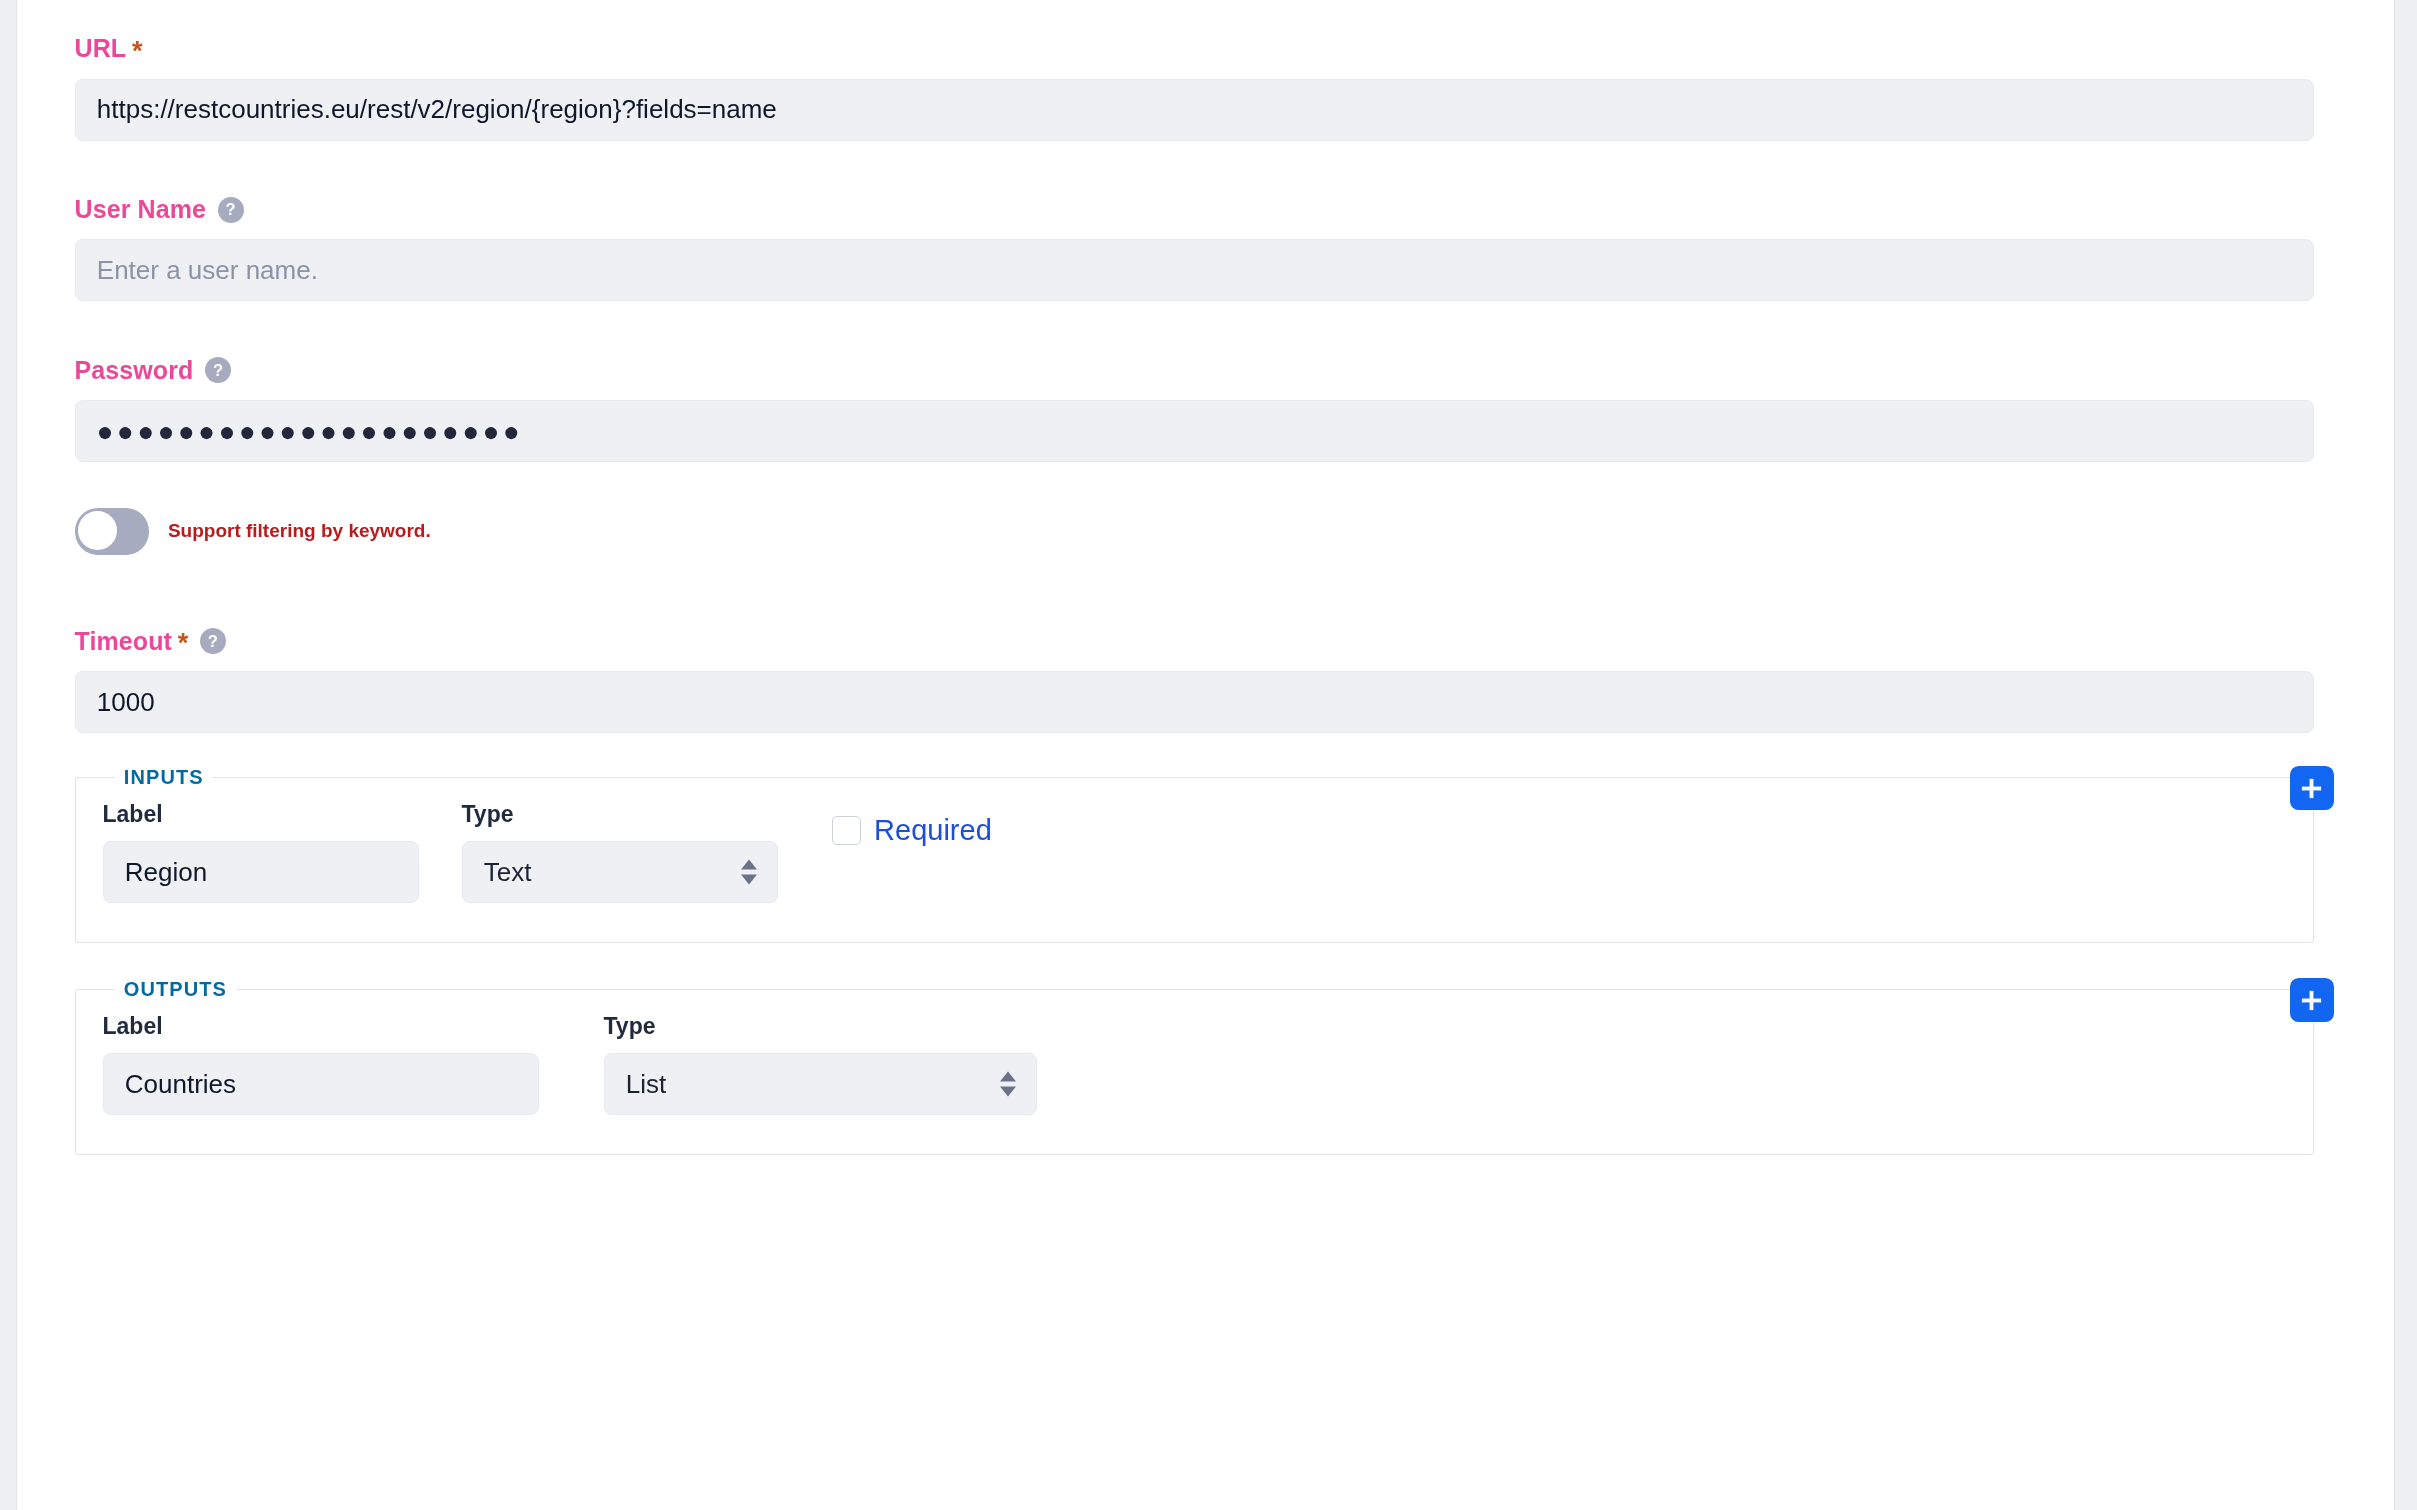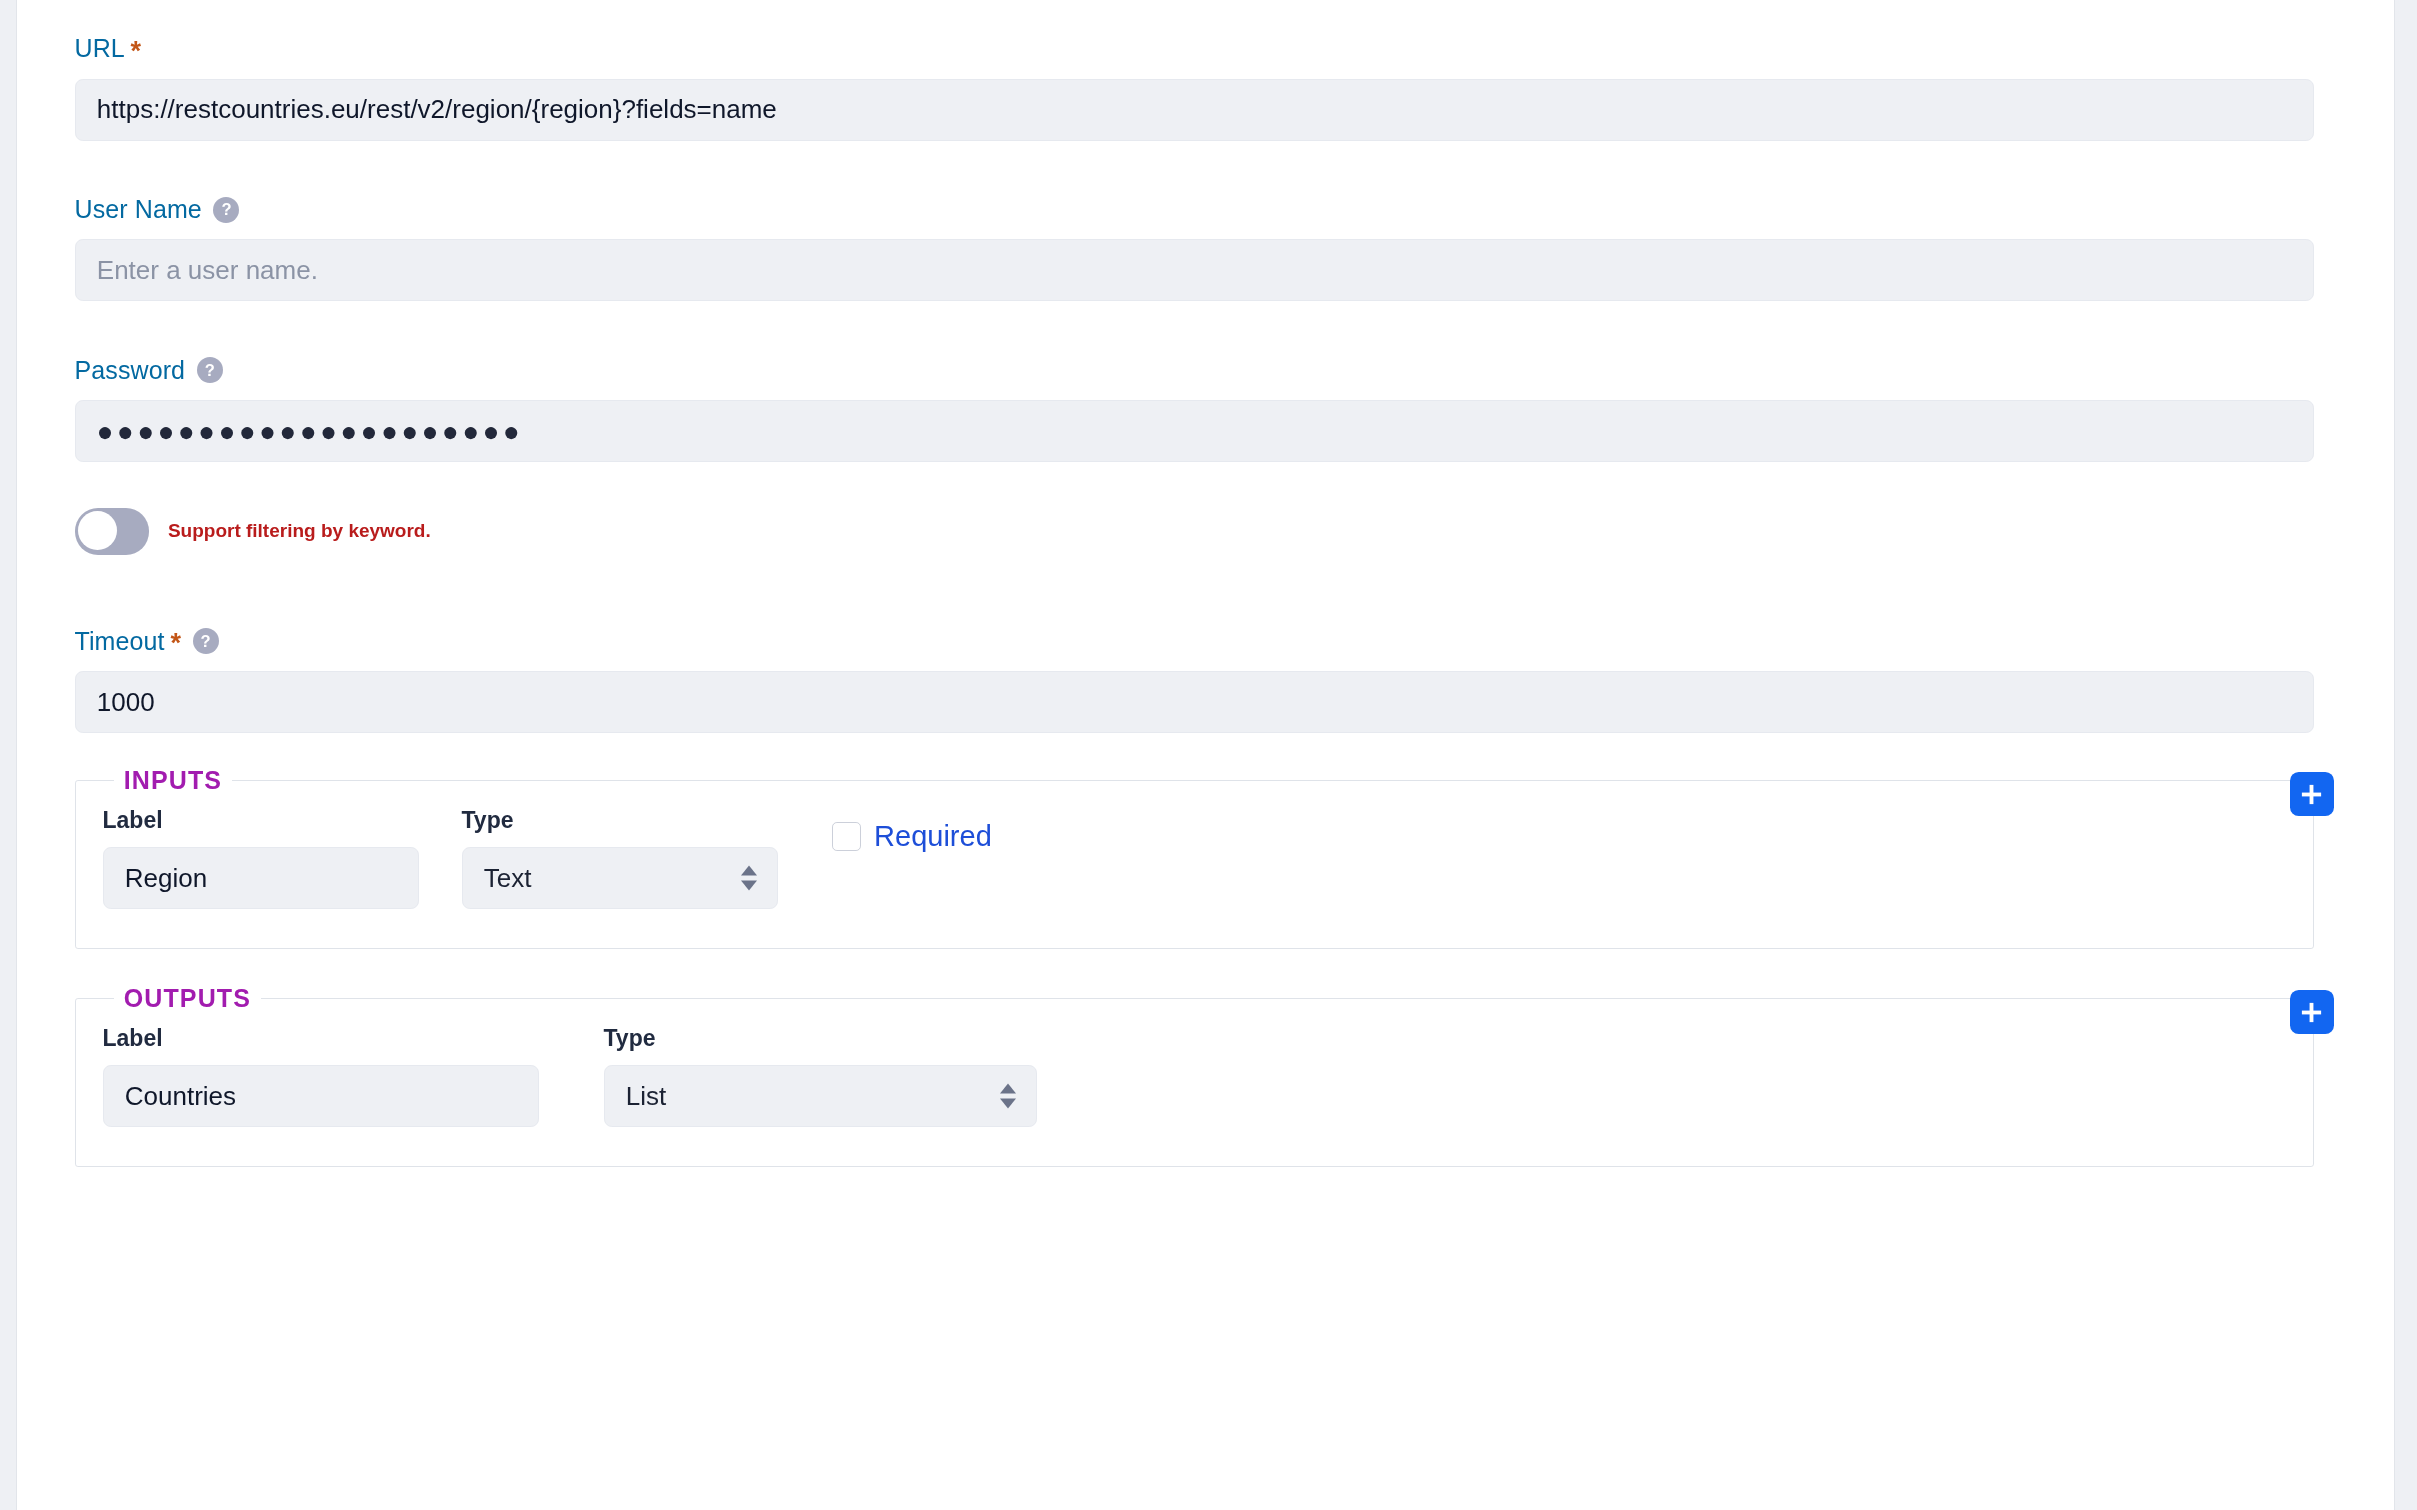--- a/index.html
+++ b/index.html
@@ -43,22 +43,22 @@
   
   .field { margin-bottom: 0; }
   .lbl-row {
     display: flex;
     align-items: center;
     gap: 11.6px;
     margin-bottom: 16.5px;
   }
   .lbl {
     font-size: 25px;
-    font-weight: 400;
-    color: #0369a1;
+    font-weight: 700;
+    color: #ec4899;
     letter-spacing: 0.1px;
     line-height: 1;
   }
   .req-star {
     color: #c35617;
     font-size: 27px;
     font-weight: 700;
     line-height: 1;
     margin-left: -5.8px;
     position: relative;
@@ -135,23 +135,23 @@
 
   
   .fs {
     border: 1px solid #dfe3e9;
     border-radius: 2.9px;
     margin: 0;
     padding: 0 27px 39px 27px;
     position: relative;
   }
   .fs > legend {
-    font-size: 25px;
-    font-weight: 700;
-    color: #a21caf;
+    font-size: 20px;
+    font-weight: 700;
+    color: #0369a1;
     letter-spacing: 1.1px;
     padding: 0 9.7px;
     margin-left: 11.6px;
   }
   .plus-btn {
     position: absolute;
     right: -21.3px;
     top: -23px;
     width: 44px; height: 44px;
     border-radius: 8.7px;

